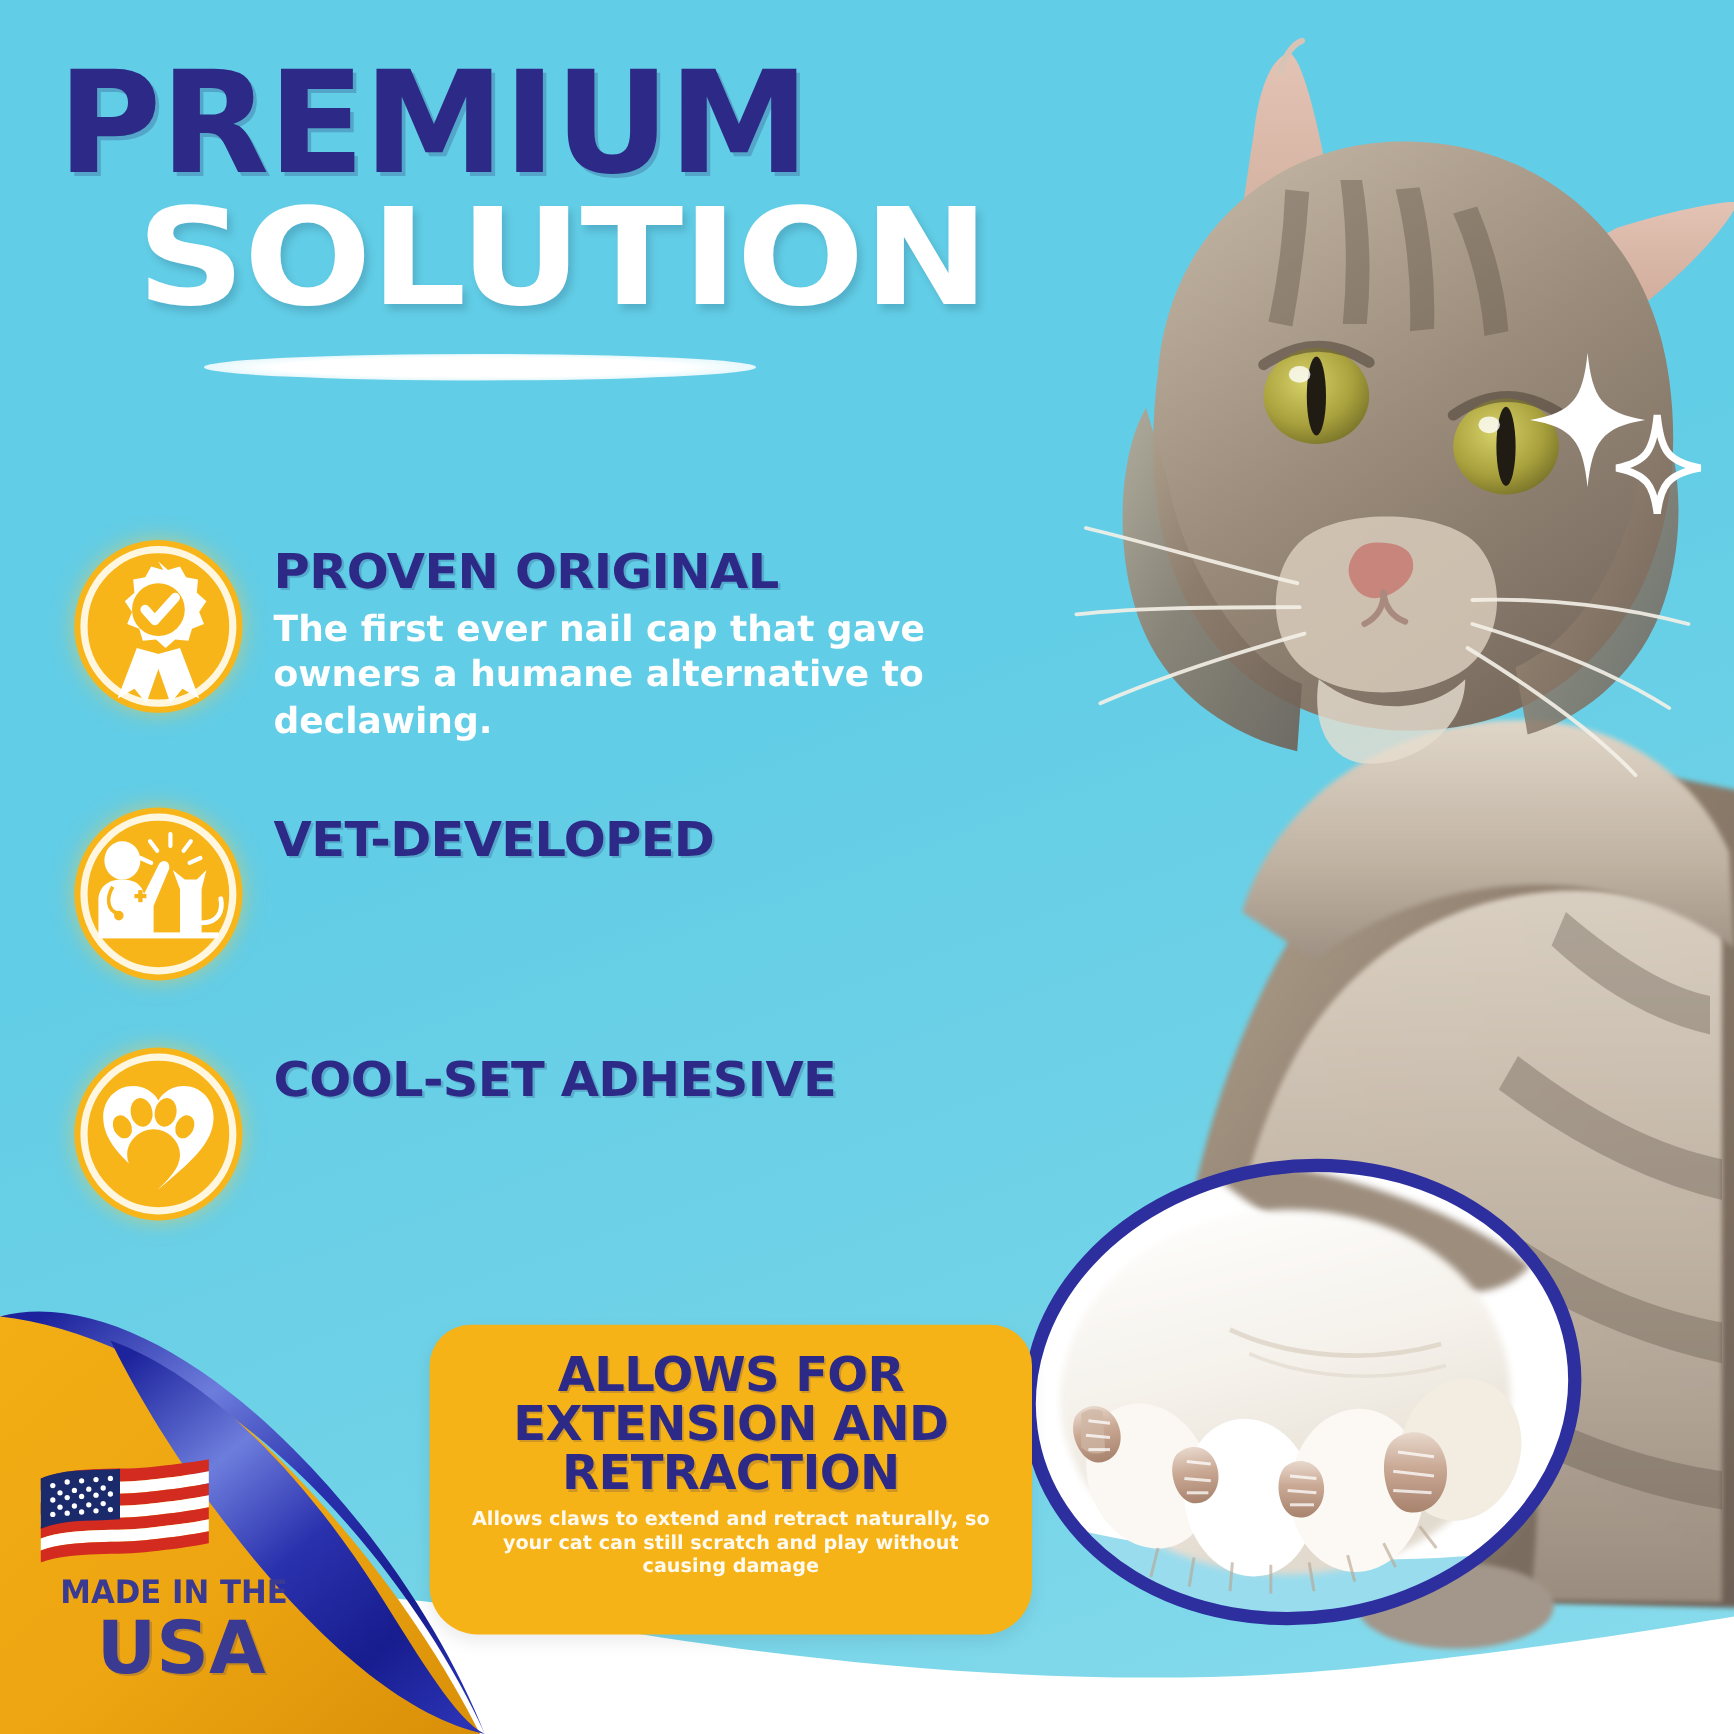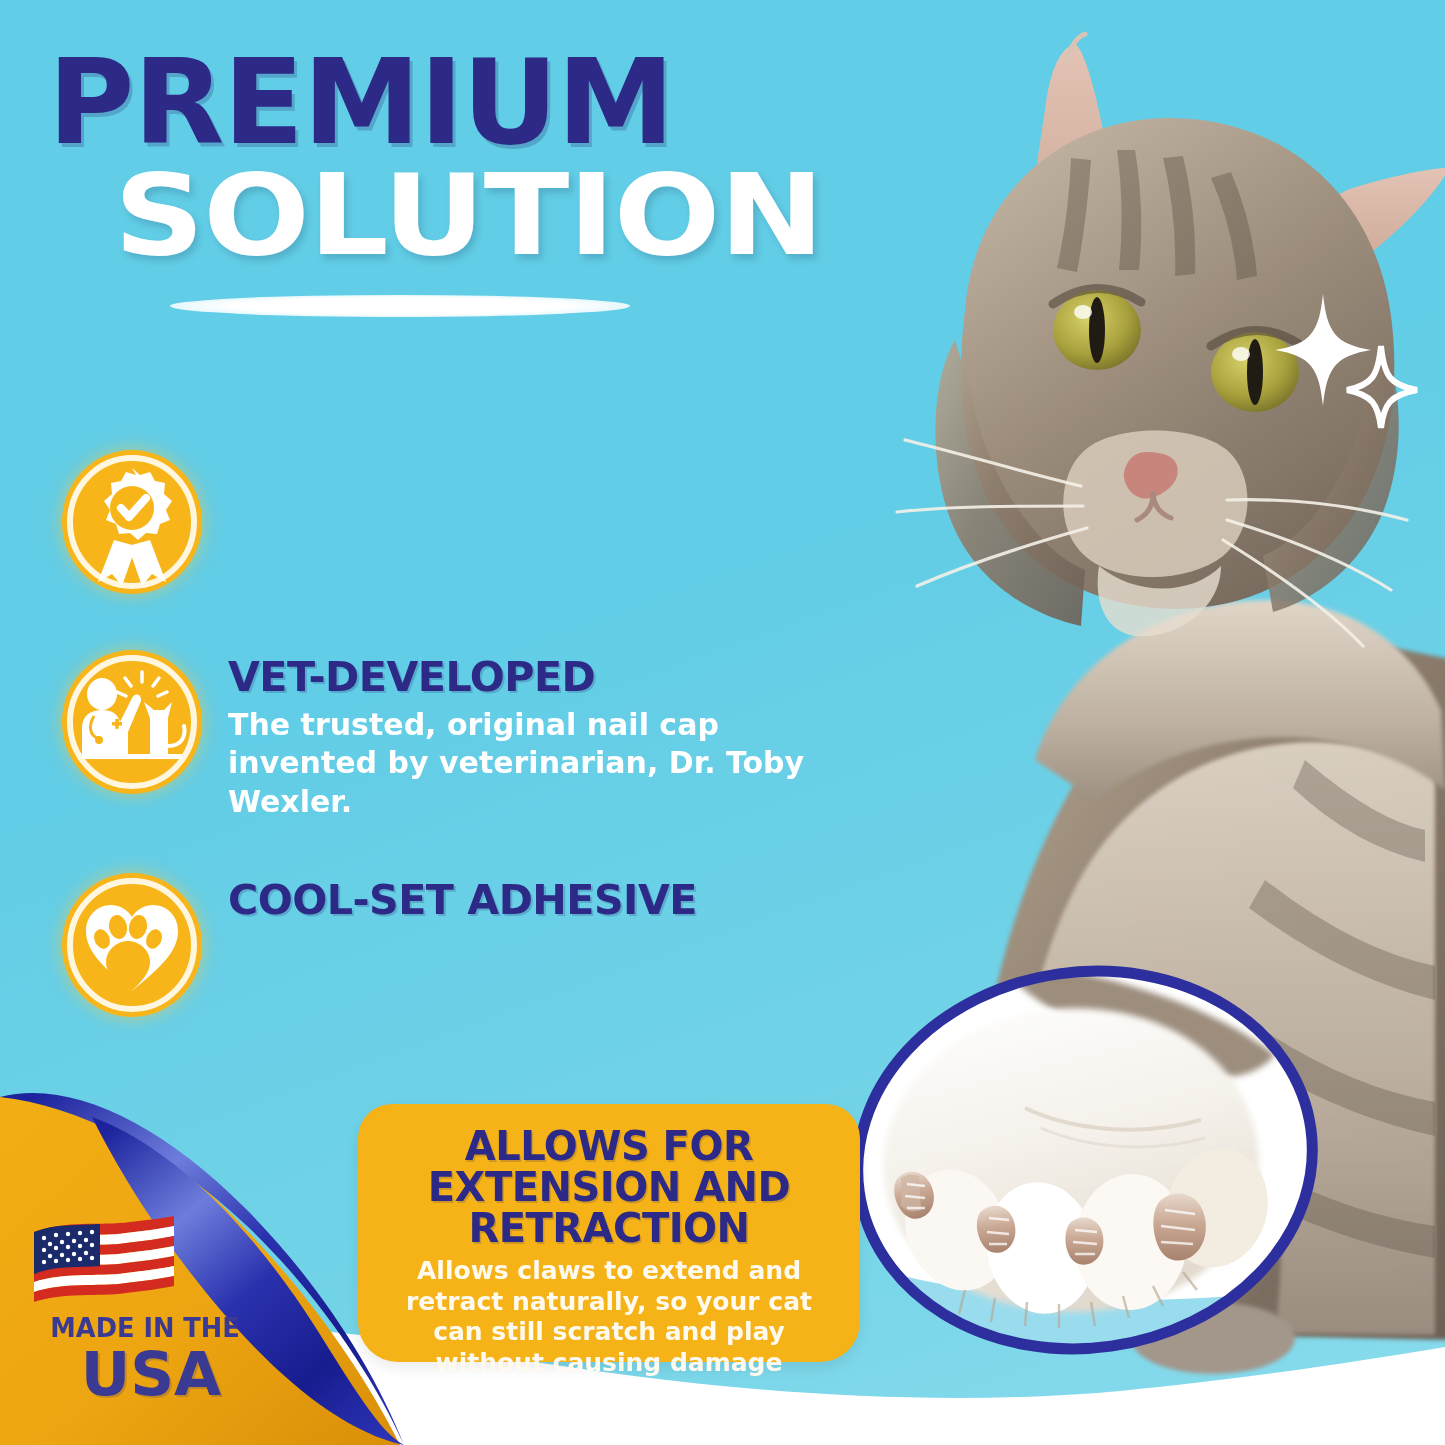--- a/index.html
+++ b/index.html
@@ -104,21 +104,21 @@
     line-height:1.02;
     letter-spacing:-0.5px;
     color:#2c2a86;
     text-align:center;
     margin:22px 18px 8px 18px;
     text-shadow:1.5px 2px 0 rgba(30,28,100,.18);
   }
   .callout-text{
     font-family:"DejaVu Sans", sans-serif;
     font-weight:700;
-    font-size:25px;
+    font-size:16px;
     line-height:1.22;
     color:#fffaf0;
     text-align:center;
     margin:0 26px;
   }
 
   
   .usa-corner{
     position:absolute;left:0;bottom:0;
     width:430px;height:372px;
@@ -296,20 +296,24 @@
           <ellipse cx="74" cy="76" rx="62" ry="64" fill="none" stroke="#fff6df" stroke-width="6"></ellipse>
 
           <path d="M56 94 L40 136 L54 128 L64 140 L78 100 Z" fill="#ffffff"></path>
           <path d="M92 94 L108 136 L94 128 L84 140 L70 100 Z" fill="#ffffff"></path>
 
           <path d="M74 22 l8 7 10 -3 5 9 10 2 -1 11 8 7 -6 9 4 10 -10 4 -3 10 -11 -1 -8 7 -8 -7 -11 1 -3 -10 -10 -4 4 -10 -6 -9 8 -7 -1 -11 10 -2 5 -9 10 3 Z" fill="#ffffff"></path>
           <circle cx="74" cy="62" r="22" fill="#f7b519"></circle>
           <path d="M63 62 l8 9 17 -19" stroke="#ffffff" stroke-width="8" fill="none" stroke-linecap="round" stroke-linejoin="round"></path>
         </svg>
       </div>
+      <div class="feat-body">
+        <div class="feat-title">PROVEN ORIGINAL</div>
+        <div class="feat-text">The first ever nail cap that gave owners a humane alternative to declawing.</div>
+      </div>
     </div>
 
     <div class="feature">
       <div class="feat-icon">
         <svg viewBox="0 0 148 152">
           <ellipse cx="74" cy="76" rx="70" ry="72" fill="#f7b519"></ellipse>
           <ellipse cx="74" cy="76" rx="62" ry="64" fill="none" stroke="#fff6df" stroke-width="6"></ellipse>
 
           <ellipse cx="44" cy="48" rx="15" ry="16" fill="#ffffff"></ellipse>
 
@@ -329,21 +333,20 @@
               <path d="M100 50 L109 46"></path>
           </g>
 
           <path d="M92 110 L92 72 L86 56 L96 64 L106 64 L114 56 L110 72 L110 110 Z" fill="#ffffff"></path>
           <path d="M110 100 C124 100 128 90 126 80" stroke="#ffffff" stroke-width="4" fill="none" stroke-linecap="round"></path>
           <rect x="24" y="108" width="100" height="5" fill="#ffffff"></rect>
         </svg>
       </div>
       <div class="feat-body">
         <div class="feat-title">VET-DEVELOPED</div>
-        <div class="feat-text">The trusted, original nail cap invented by veterinarian, Dr. Toby Wexler.</div>
       </div>
     </div>
 
     <div class="feature">
       <div class="feat-icon">
         <svg viewBox="0 0 148 152">
           <ellipse cx="74" cy="76" rx="70" ry="72" fill="#f7b519"></ellipse>
           <ellipse cx="74" cy="76" rx="62" ry="64" fill="none" stroke="#fff6df" stroke-width="6"></ellipse>
           <path d="M74 122 C48 100 28 84 28 62 C28 47 39 36 53 36 C62 36 70 41 74 48 C78 41 86 36 95 36 C109 36 120 47 120 62 C120 84 100 100 74 122 Z" fill="#ffffff"></path>
           <ellipse cx="60" cy="58" rx="9" ry="12" fill="#f7b519" transform="rotate(-12 60 58)"></ellipse>

